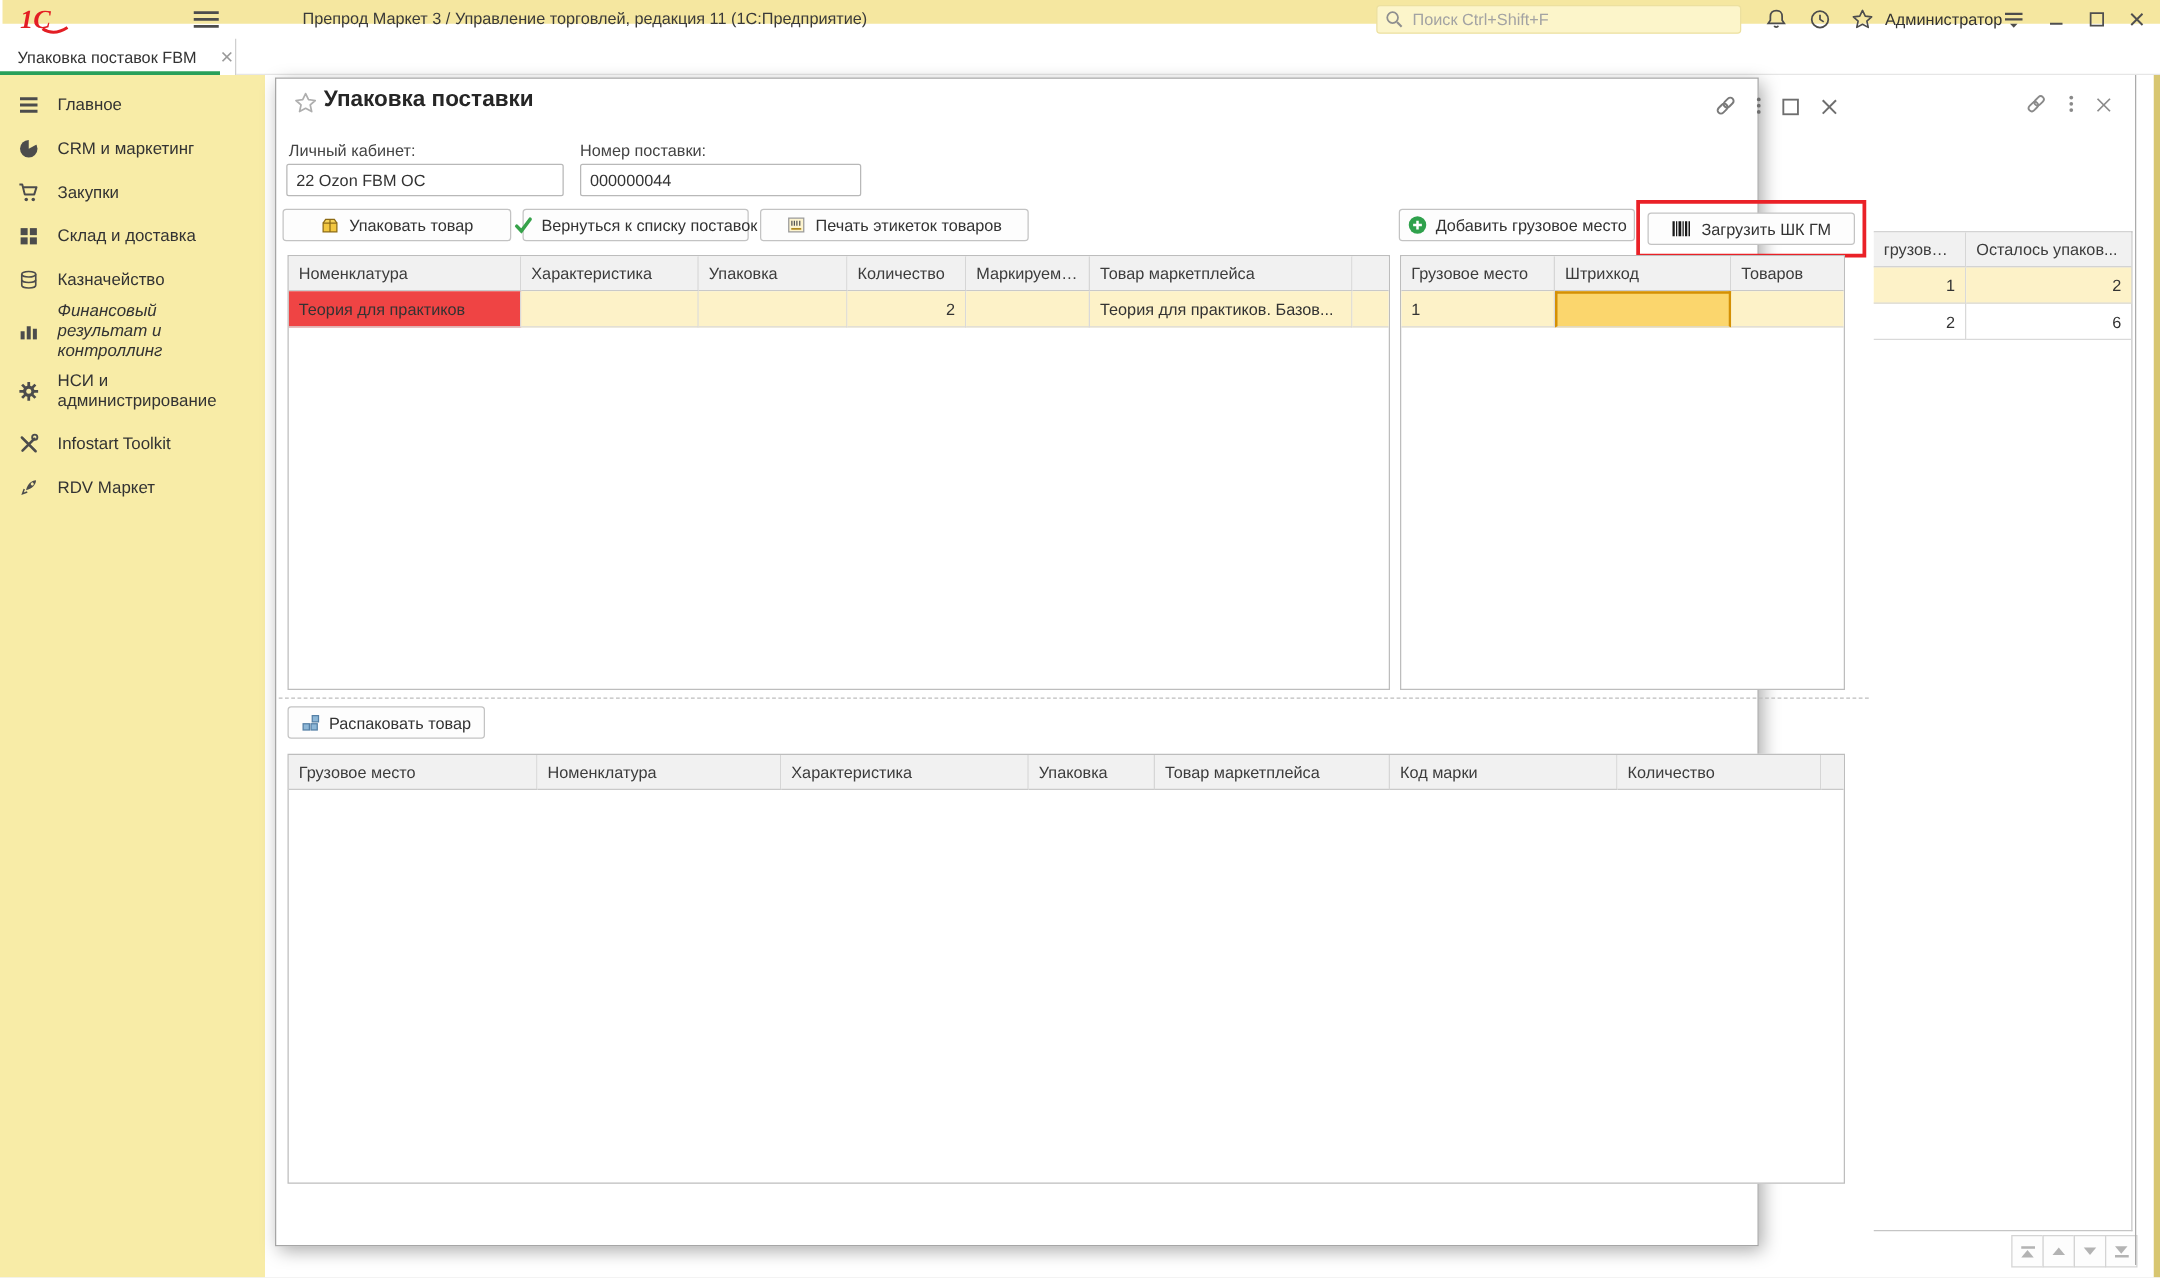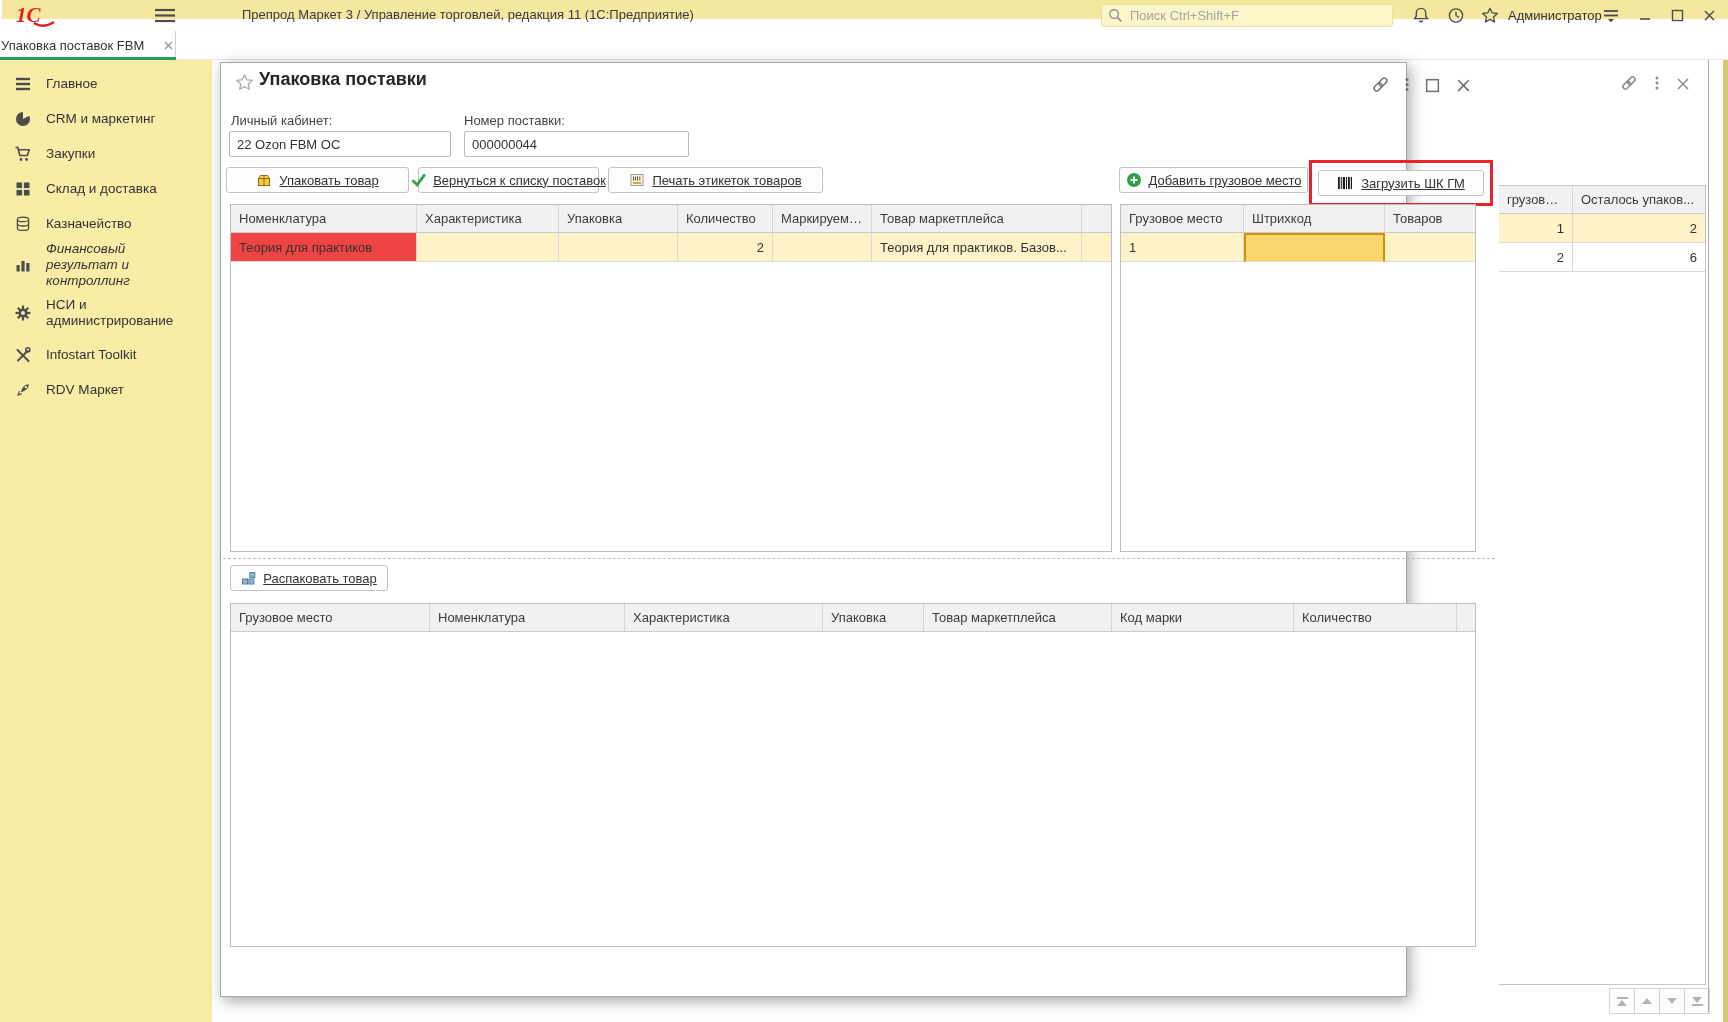--- a/index.html
+++ b/index.html
@@ -10,21 +10,21 @@
   
   .topbar{left:2px;top:0;width:1728px;height:19px;background:#f5e7a0;}
   .topbar-title{left:240px;top:7px;font-size:13px;color:#3a3a3a;white-space:nowrap;}
   .searchbox{left:1099px;top:4px;width:292px;height:23px;background:#fcf5ca;border:1px solid #ece09f;border-radius:3px;display:flex;align-items:center;padding:0 6px;}
   .searchbox input{border:none;outline:none;background:transparent;font-size:13px;color:#444;width:100%;font-family:"Liberation Sans",sans-serif;}
   .searchbox input::placeholder{color:#a3a3a3;}
   .tico{color:#4c4c4c;}
 
   
   .tabbar{left:0;top:31px;width:1728px;height:29px;background:#ffffff;border-bottom:1px solid #e6e6e6;}
-  .tab{left:0;top:0;width:176px;height:29px;background:#ffffff;border-right:1px solid #cfcfcf;display:flex;align-items:center;padding:0 1px;}
+  .tab{left:13px;top:0;width:176px;height:29px;background:#ffffff;border-right:1px solid #cfcfcf;display:flex;align-items:center;padding:0 1px;}
   .tab-underline{left:0;top:26px;width:176px;height:3px;background:#28a05a;}
   .tab-label{font-size:13px;color:#333;white-space:nowrap;flex:1;}
 
   
   .sidebar{left:0;top:60px;width:212px;height:962px;background:#f8eca7;}
   .side-list{margin:0;padding:6px 0 0 0;list-style:none;}
   .side-item{display:flex;align-items:center;min-height:35px;cursor:pointer;}
   .side-item .ic{width:46px;display:flex;justify-content:center;flex:0 0 46px;}
   .side-item .lb{font-size:13.5px;color:#333;line-height:16px;padding-right:10px;}
 
@@ -48,21 +48,21 @@
   .yellow{background:#fdf2c8;}
   .sel{background:#ef4444;}
   .num{text-align:right;}
 
   
   .dialog{left:220px;top:62px;width:1187px;height:935px;background:#fff;border:1px solid #a6a6a6;box-shadow:3px 4px 14px rgba(0,0,0,.35);z-index:10;}
   .dlg-title{left:38px;top:6px;font-size:18px;font-weight:bold;color:#262626;white-space:nowrap;}
   .dlg-icons{left:1150px;top:12px;display:flex;gap:14px;}
   .flabel{font-size:13px;color:#444;white-space:nowrap;}
   .finput{position:absolute;box-sizing:border-box;height:26px;border:1px solid #b8b8b8;border-radius:2px;background:#fff;font-size:13px;color:#333;padding:0 7px;font-family:"Liberation Sans",sans-serif;outline:none;}
-  .btn{position:absolute;box-sizing:border-box;height:26px;background:#fdfdfd;border:1px solid #c3c3c3;border-radius:3px;display:flex;align-items:center;justify-content:center;gap:7px;font-size:13px;color:#333;cursor:pointer;white-space:nowrap;text-decoration:underline;}
+  .btn{position:absolute;box-sizing:border-box;height:26px;background:#fdfdfd;border:1px solid #c3c3c3;border-radius:3px;display:flex;align-items:center;justify-content:center;gap:7px;font-size:13px;color:#333;cursor:pointer;white-space:nowrap;}
   .redbox{position:absolute;left:1088px;top:97px;width:178px;height:40px;border:3px solid #ea2127;display:flex;align-items:center;justify-content:center;background:transparent;}
   .redbox .btn{position:static;width:166px;}
   .dashed{position:absolute;left:2px;top:495px;width:1272px;border-top:1px dashed #bdbdbd;}
   .barcode-cell{box-sizing:border-box;height:29px;border:2px solid #d49004;background:#fbd66d;border-bottom:1px solid #d9d9d9;}
 </style>
 </head>
 <body>
 
 <div id="app">
 

